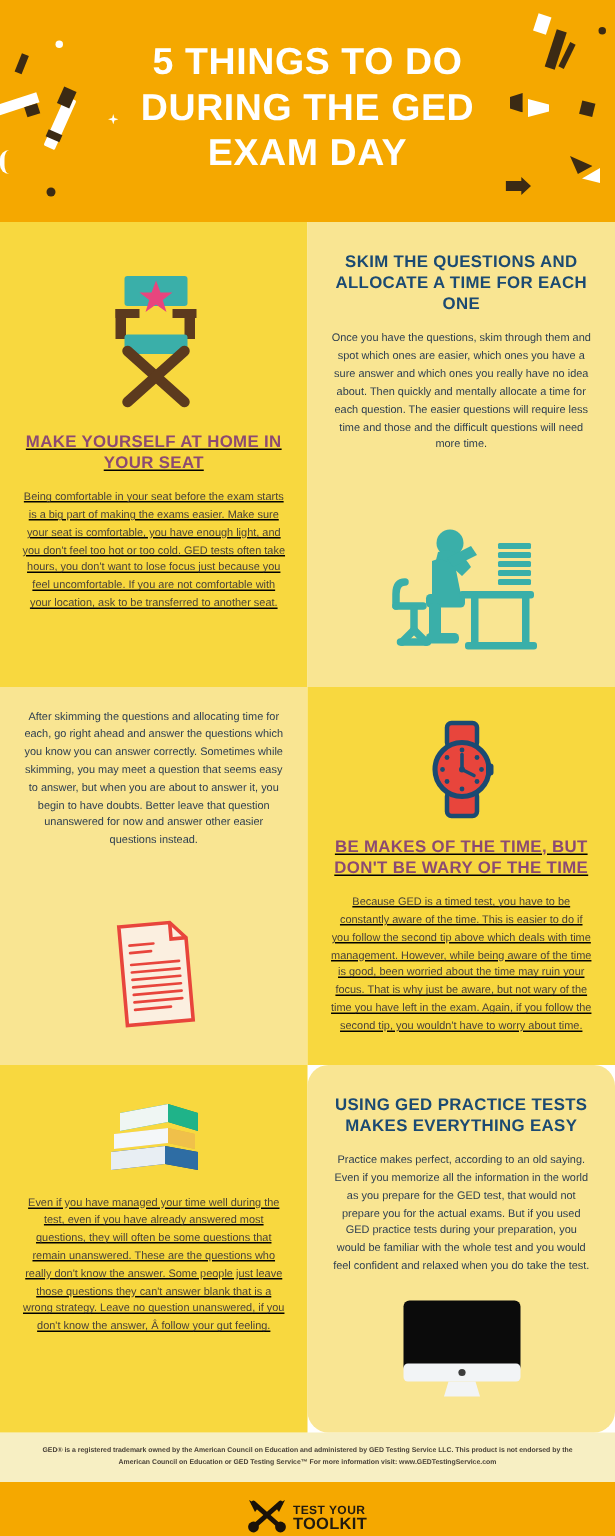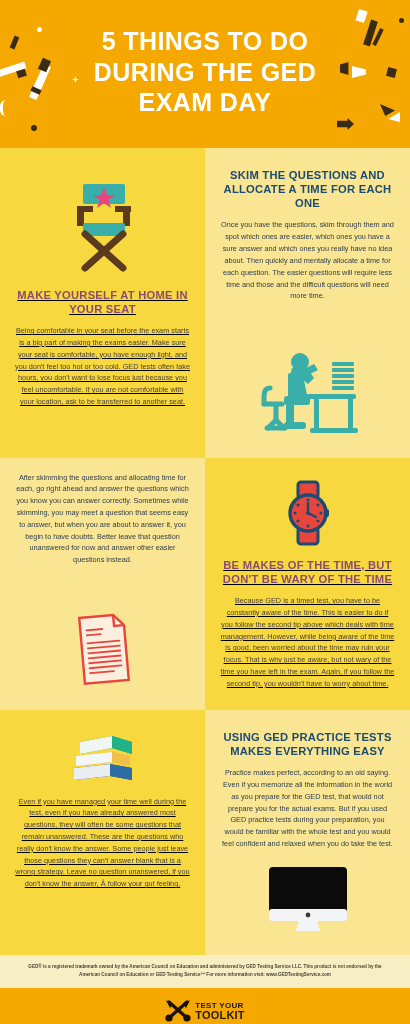--- a/index.html
+++ b/index.html
@@ -279,21 +279,21 @@
           <g>
             <path d="M14 10 L46 4 L66 10 L66 22 L46 16 L14 22 Z" fill="#169B74"></path>
             <path d="M14 10 L46 4 L46 16 L14 22 Z" fill="#EFF6F3"></path>
             <path d="M46 4 L66 10 L66 22 L46 16 Z" fill="#1FB389"></path>
           </g>
         </svg>
       </div>
       <div class="cell-body">Even if you have managed your time well during the test, even if you have already answered most questions, they will often be some questions that remain unanswered. These are the questions who really don't know the answer. Some people just leave those questions they can't answer blank that is a wrong strategy. Leave no question unanswered, if you don't know the answer, Â follow your gut feeling.</div>
     </div>
 
-    <div class="cell bg-pale" style="min-height:245px;">
+    <div class="cell bg-pale" style="min-height:245px;border-radius:14px;">
       <div class="cell-title t-navy">USING GED PRACTICE TESTS MAKES EVERYTHING EASY</div>
       <div class="cell-body t-navy-body">Practice makes perfect, according to an old saying. Even if you memorize all the information in the world as you prepare for the GED test, that would not prepare you for the actual exams. But if you used GED practice tests during your preparation, you would be familiar with the whole test and you would feel confident and relaxed when you do take the test.</div>
       <div class="icon-wrap" style="margin-top:auto;">
         <svg width="86" height="68" viewBox="0 0 86 68">
           <rect x="4" y="2" width="78" height="48" rx="4" fill="#0B0B0B"></rect>
           <rect x="4" y="44" width="78" height="12" rx="3" fill="#F2F4F6"></rect>
           <circle cx="43" cy="50" r="2.4" fill="#3C3C3C"></circle>
           <path d="M34 56 L52 56 L55 66 L31 66 Z" fill="#F2F4F6"></path>
         </svg>
       </div>

